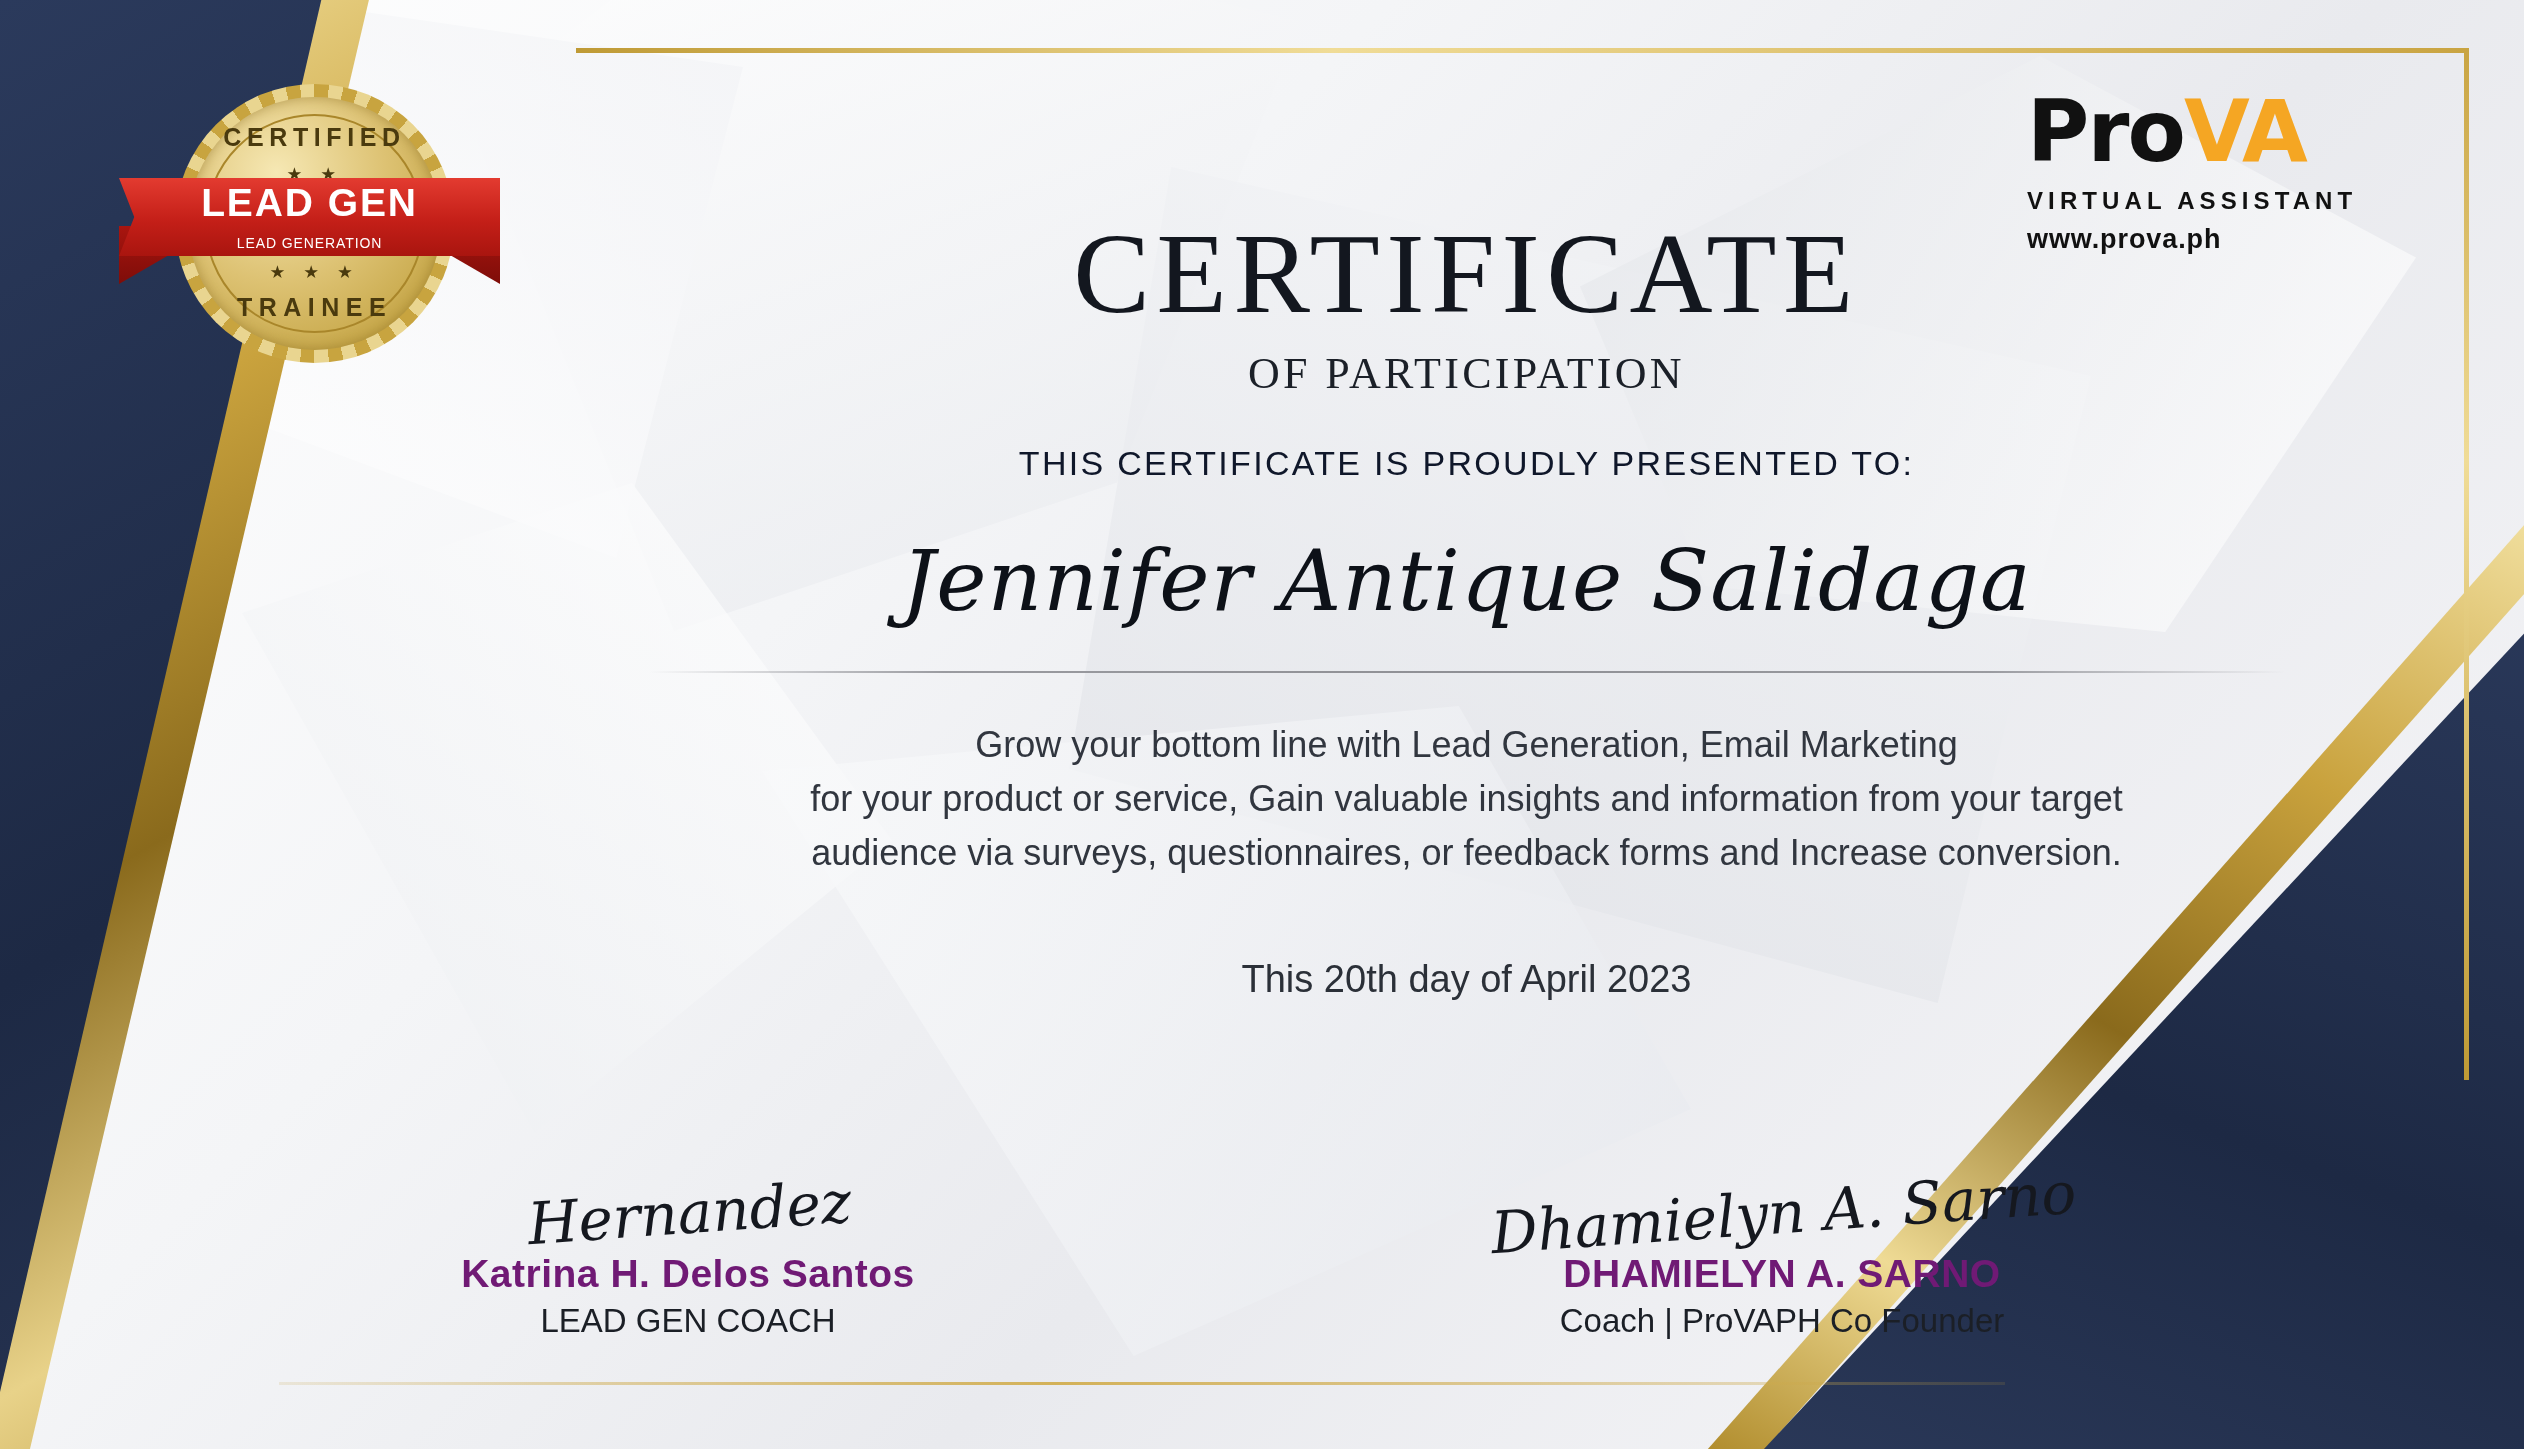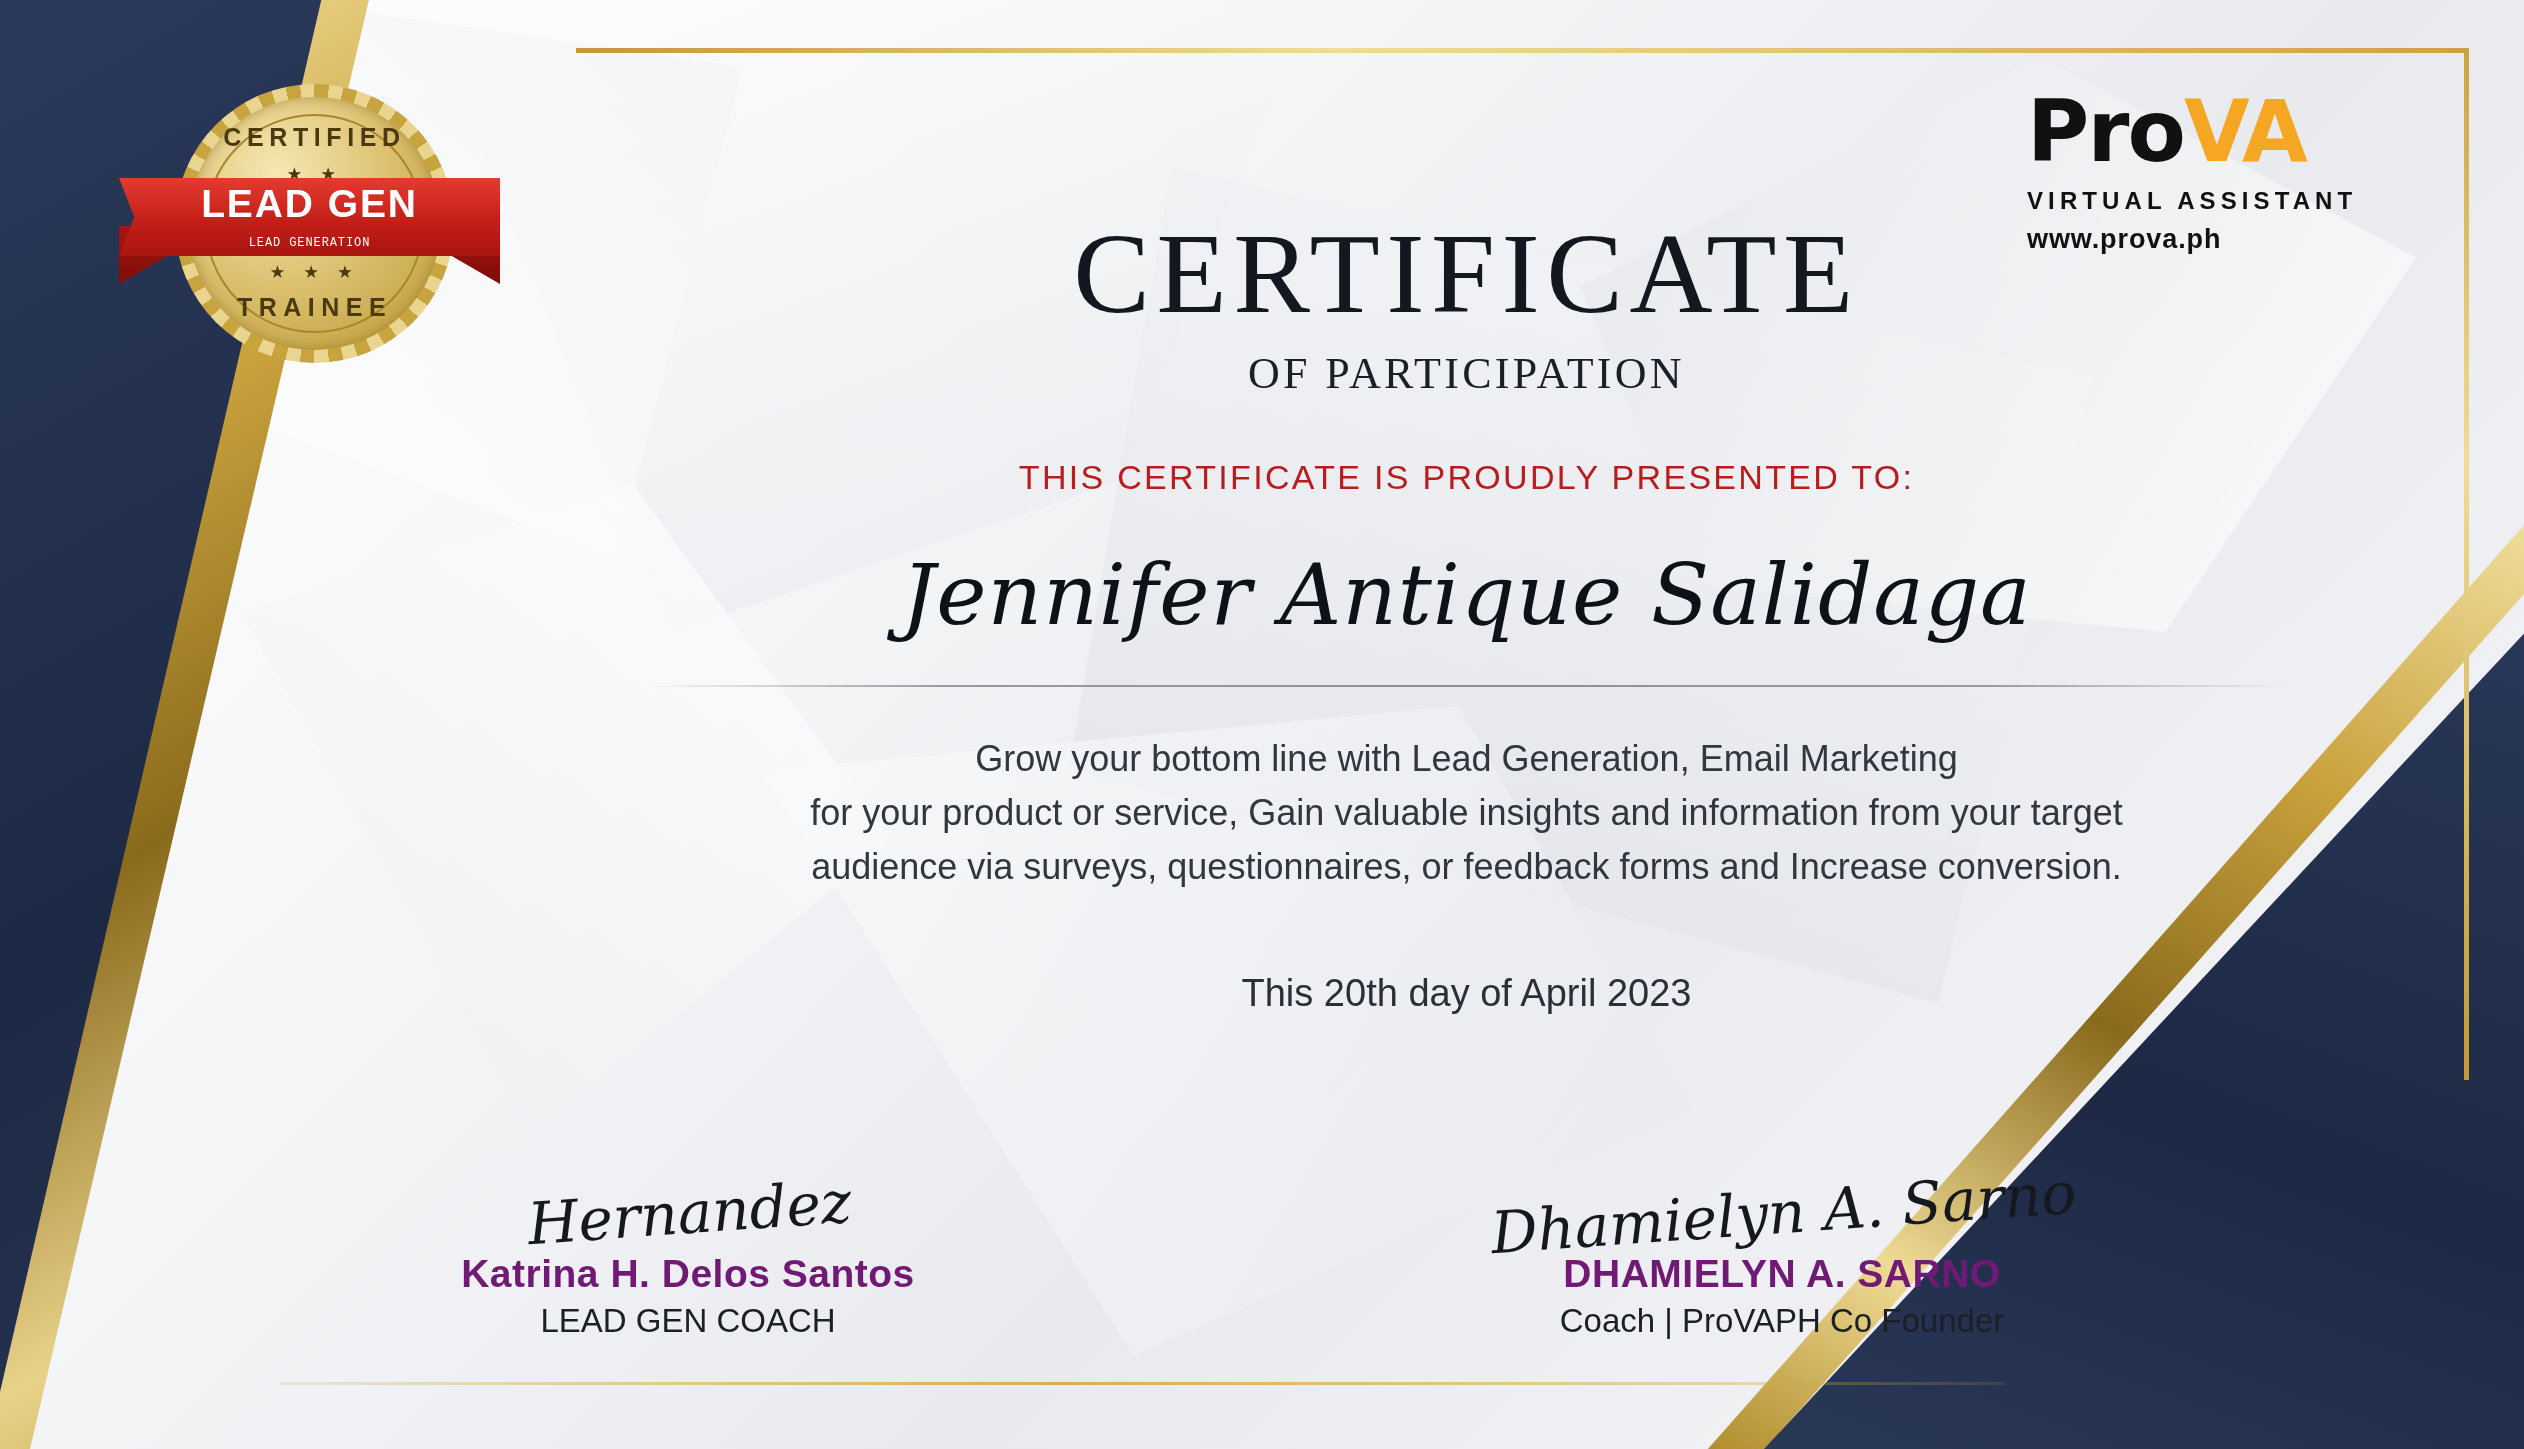--- a/index.html
+++ b/index.html
@@ -187,24 +187,24 @@
   .ribbon-main {
     color: #ffffff;
     font-weight: bold;
     font-size: 39px;
     letter-spacing: 1.9px;
     line-height: 1;
     font-family: "Liberation Sans", sans-serif;
   }
   .ribbon-sub {
     color: #ffffff;
-    font-size: 12px;
+    font-size: 14px;
     letter-spacing: 0.9px;
     margin-top: 13px;
-    font-family: Liberation Mono, monospace;
+    font-family: Liberation Sans, sans-serif;
   }
   .ribbon-tail-l, .ribbon-tail-r {
     position: absolute;
     top: 226px;
     width: 58px; height: 58px;
     background: linear-gradient(180deg, #a9150f, #7e0d09);
   }
   .ribbon-tail-l { left: 119px; clip-path: polygon(0% 0%, 100% 0%, 100% 42%, 0% 100%); }
   .ribbon-tail-r { left: 442px; clip-path: polygon(0% 0%, 100% 0%, 100% 100%, 0% 42%); }
 
@@ -258,22 +258,22 @@
     font-family: "Liberation Serif", serif;
     font-size: 44px;
     letter-spacing: 3.3px;
     color: #1b2028;
     margin-top: 13px;
   }
   .presented {
     font-family: "Liberation Sans", sans-serif;
     font-size: 34px;
     letter-spacing: 2.3px;
-    color: #b91c1c;
-    margin-top: 59px;
+    color: #0f172a;
+    margin-top: 45px;
   }
   .recipient {
     font-family: "DejaVu Serif", serif;
     font-style: italic;
     font-size: 85px;
     color: #0d1118;
     margin-top: 48px;
     letter-spacing: 0.9px;
   }
   .divider {

